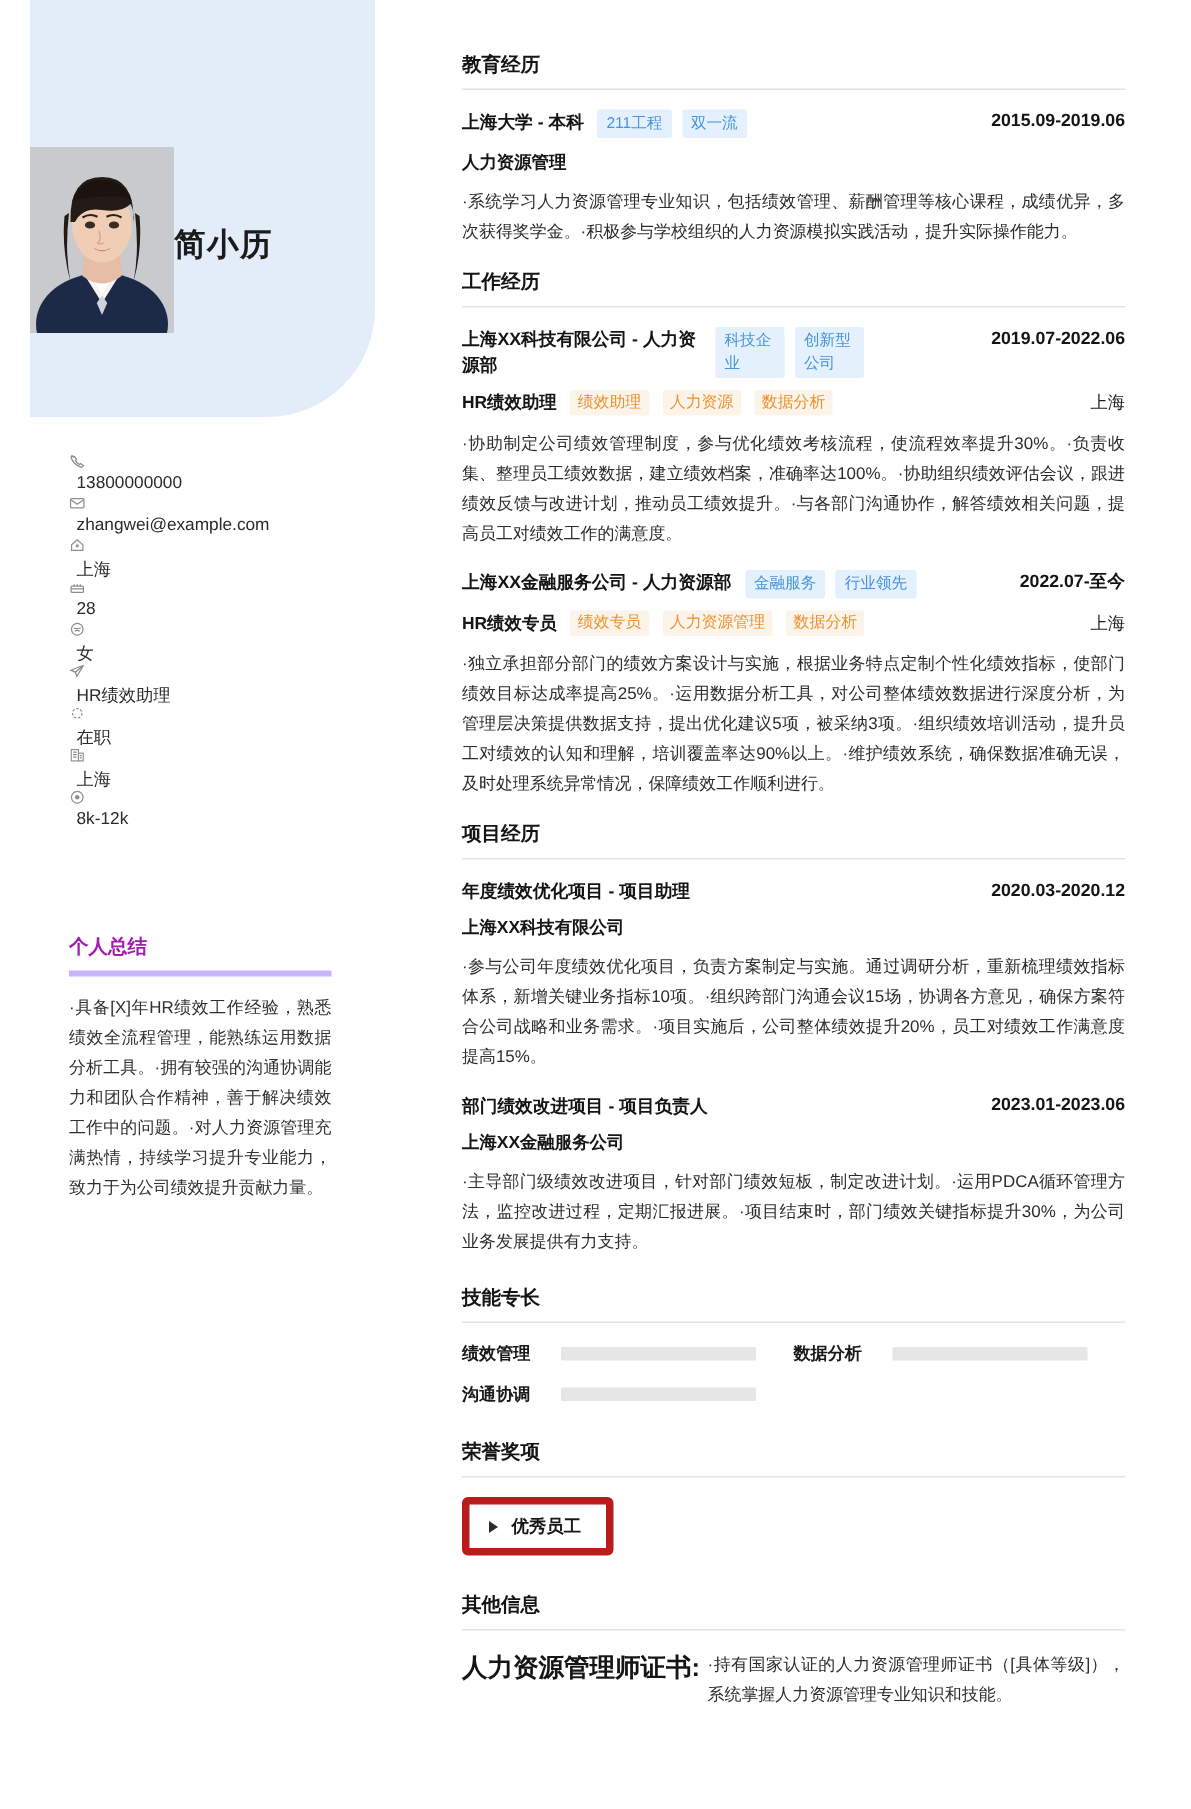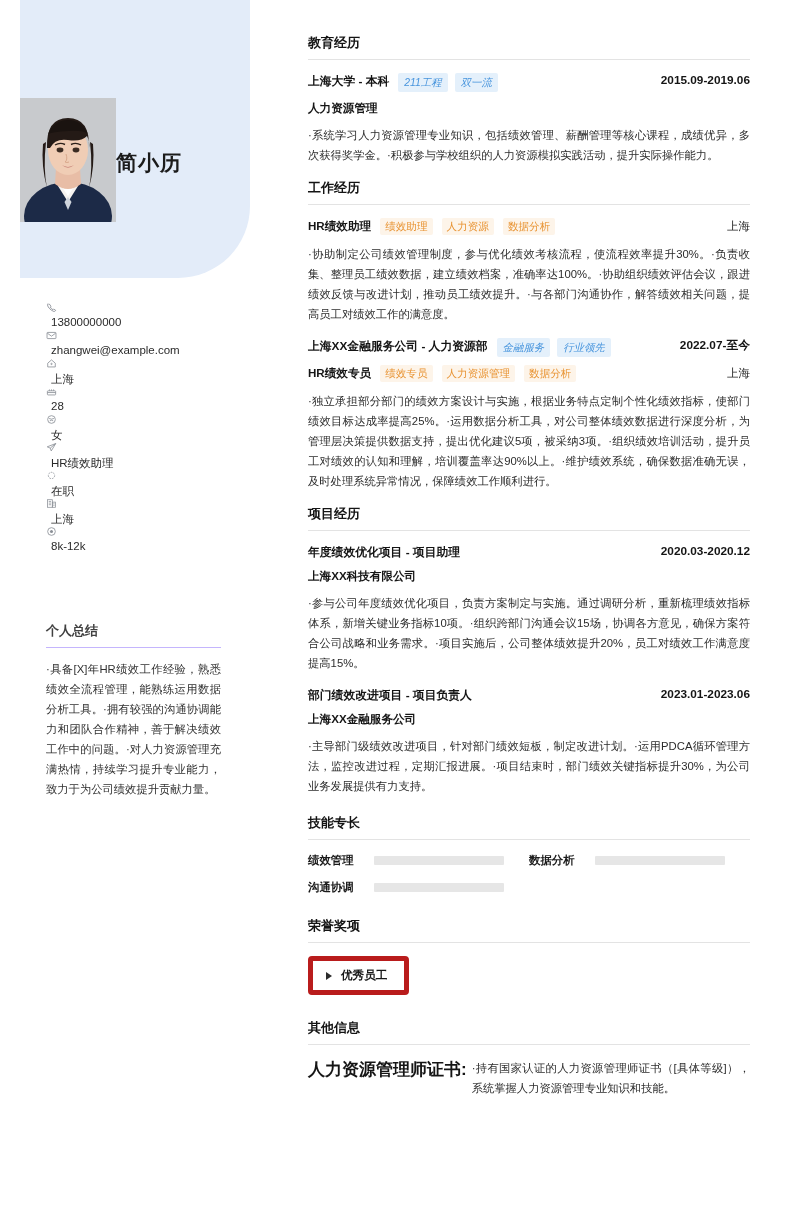--- a/index.html
+++ b/index.html
@@ -51,23 +51,23 @@
   .contact-row .ico {
     width: 18px; flex: 0 0 18px;
     display: flex; align-items: center; justify-content: flex-start;
     color: #8a8f96;
   }
   .contact-row .ico svg { width: 11px; height: 11px; display: block; }
   .contact-row .txt { padding-left: 5px; white-space: nowrap; }
 
   .summary-block { position: absolute; left: 46px; top: 622px; width: 175px; }
   .side-heading {
-    font-size: 13px; font-weight: 700; color: #404040;
+    font-size: 13px; font-weight: 700; color: #a21caf;
     padding-bottom: 7px;
-    border-bottom: 1px solid #c4b5fd;
+    border-bottom: 4px solid #c4b5fd;
   }
   .summary-text {
     margin-top: 11px;
     font-size: 11.3px;
     line-height: 20px;
     color: #303030;
     text-align: justify;
   }
 
   
@@ -97,21 +97,21 @@
   .entry-title.wide { max-width: 250px; }
   .tagwrap { display: flex; gap: 7px; margin-left: 9px; flex-wrap: nowrap; }
   .tag-blue {
     background: #e4f0fb; color: #4794dd;
     font-size: 10.4px; line-height: 15px;
     padding: 2px 6px;
     border-radius: 2px;
     max-width: 46px;
     word-break: break-all;
   }
-  .tag-blue.nowrap { max-width: none; white-space: nowrap; font-style: italic; }
+  .tag-blue.nowrap { max-width: none; white-space: nowrap; }
   .entry-date {
     font-size: 11.8px; font-weight: 700; color: #141414;
     white-space: nowrap; padding-top: 0px; text-align: right;
   }
 
   .entry-sub {
     display: flex; align-items: center; justify-content: space-between;
     margin-top: 8px;
   }
   .sub-left { display: flex; align-items: center; gap: 9px; }
@@ -300,20 +300,30 @@
         </div>
         <div class="entry-major">人力资源管理</div>
         <div class="entry-desc">·系统学习人力资源管理专业知识，包括绩效管理、薪酬管理等核心课程，成绩优异，多次获得奖学金。·积极参与学校组织的人力资源模拟实践活动，提升实际操作能力。</div>
       </div>
     </div>
 
     <div class="section">
       <div class="section-heading">工作经历</div>
 
       <div class="entry">
+        <div class="entry-top">
+          <div class="entry-left">
+            <span class="entry-title">上海XX科技有限公司 - 人力资源部</span>
+            <span class="tagwrap">
+              <span class="tag-blue">科技企业</span>
+              <span class="tag-blue">创新型公司</span>
+            </span>
+          </div>
+          <div class="entry-date">2019.07-2022.06</div>
+        </div>
         <div class="entry-sub">
           <div class="sub-left">
             <span class="sub-role">HR绩效助理</span>
             <span class="tag-orange">绩效助理</span>
             <span class="tag-orange">人力资源</span>
             <span class="tag-orange">数据分析</span>
           </div>
           <div class="sub-right">上海</div>
         </div>
         <div class="entry-desc">·协助制定公司绩效管理制度，参与优化绩效考核流程，使流程效率提升30%。·负责收集、整理员工绩效数据，建立绩效档案，准确率达100%。·协助组织绩效评估会议，跟进绩效反馈与改进计划，推动员工绩效提升。·与各部门沟通协作，解答绩效相关问题，提高员工对绩效工作的满意度。</div>

